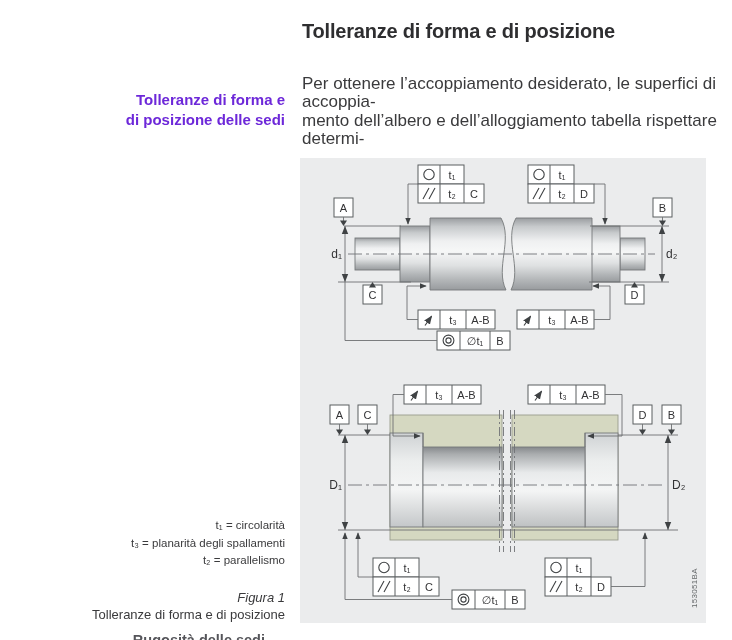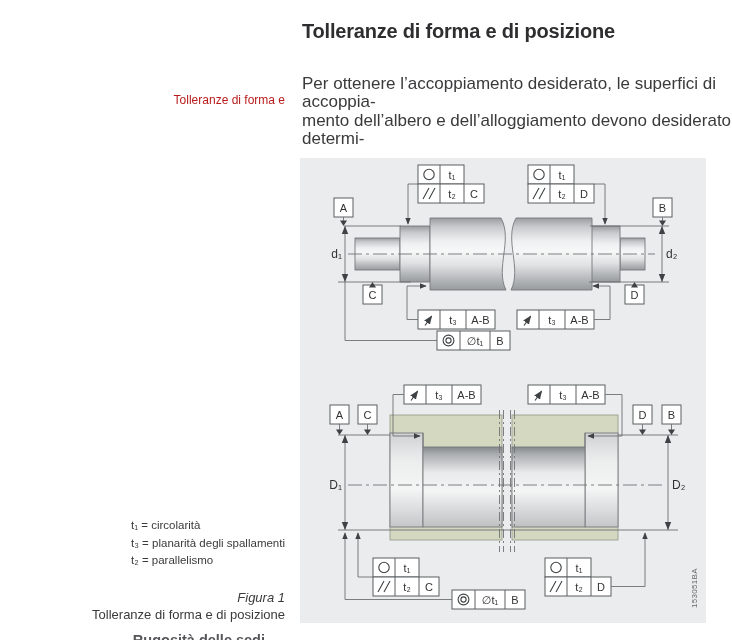--- a/index.html
+++ b/index.html
@@ -8,33 +8,33 @@
     background:#ffffff;
     font-family:"Liberation Sans",sans-serif;
     -webkit-font-smoothing:antialiased;
   }
   .title{
     position:absolute;left:302px;top:7px;
     font-size:20px;font-weight:bold;color:#2e2e30;letter-spacing:-0.2px;
   }
   .side-heading{
     position:absolute;right:447px;top:90px;text-align:right;
-    font-size:12px;font-weight:normal;color:#b91c1c;line-height:20px;white-space:nowrap;
+    font-size:15px;font-weight:bold;color:#6d28d9;line-height:20px;white-space:nowrap;
   }
   .para{
     position:absolute;left:302px;top:75px;width:430px;
     font-size:17px;color:#3a3a3c;line-height:18.4px;
   }
   .para em{font-style:italic;}
   .figure-panel{
     position:absolute;left:300px;top:158px;width:406px;height:465px;
     background:#ebeced;
   }
   .legend{
-    position:absolute;right:447px;top:517px;text-align:left;
+    position:absolute;right:447px;top:517px;text-align:right;
     font-size:11.5px;color:#3a3a3c;line-height:17.5px;white-space:nowrap;margin-left:32px;
   }
   .caption{
     position:absolute;right:447px;top:590px;text-align:right;
     font-size:13px;color:#3a3a3c;line-height:16.5px;white-space:nowrap;
   }
   .caption .fig-label{font-style:italic;}
   .next-heading{
     position:absolute;right:467px;top:632px;text-align:right;
     font-size:14.5px;font-weight:bold;color:#55555a;white-space:nowrap;
@@ -53,25 +53,26 @@
   .metal{stroke:#76797b;stroke-width:0.9;}
   .green{fill:#d5d8c1;stroke:#9a9d8e;stroke-width:0.9;}
 </style>
 </head>
 <body>
 
 <h1 class="title">Tolleranze di forma e di posizione</h1>
 
 <div class="side-heading">
   <div>Tolleranze di forma e</div>
+  <div>di posizione delle sedi</div>
 </div>
 
 <div class="para">
   <div><span>Per ottenere l’accoppiamento desiderato, le superfici di accoppia-</span></div>
-  <div><span>mento dell’albero e dell’alloggiamento devono desiderato determi-</span></div>
+  <div><span>mento dell’albero e dell’alloggiamento tabella rispettare determi-</span></div>
 </div>
 
 <div class="figure-panel">
 <svg width="406" height="465" viewBox="0 0 406 465">
   <defs>
     <linearGradient id="gMetal" x1="0" y1="0" x2="0" y2="1">
       <stop offset="0" stop-color="#9a9da0"></stop>
           <stop offset="0.12" stop-color="#c7cacc"></stop>
       <stop offset="0.32" stop-color="#eff0f1"></stop>
           <stop offset="0.46" stop-color="#f6f7f7"></stop>

